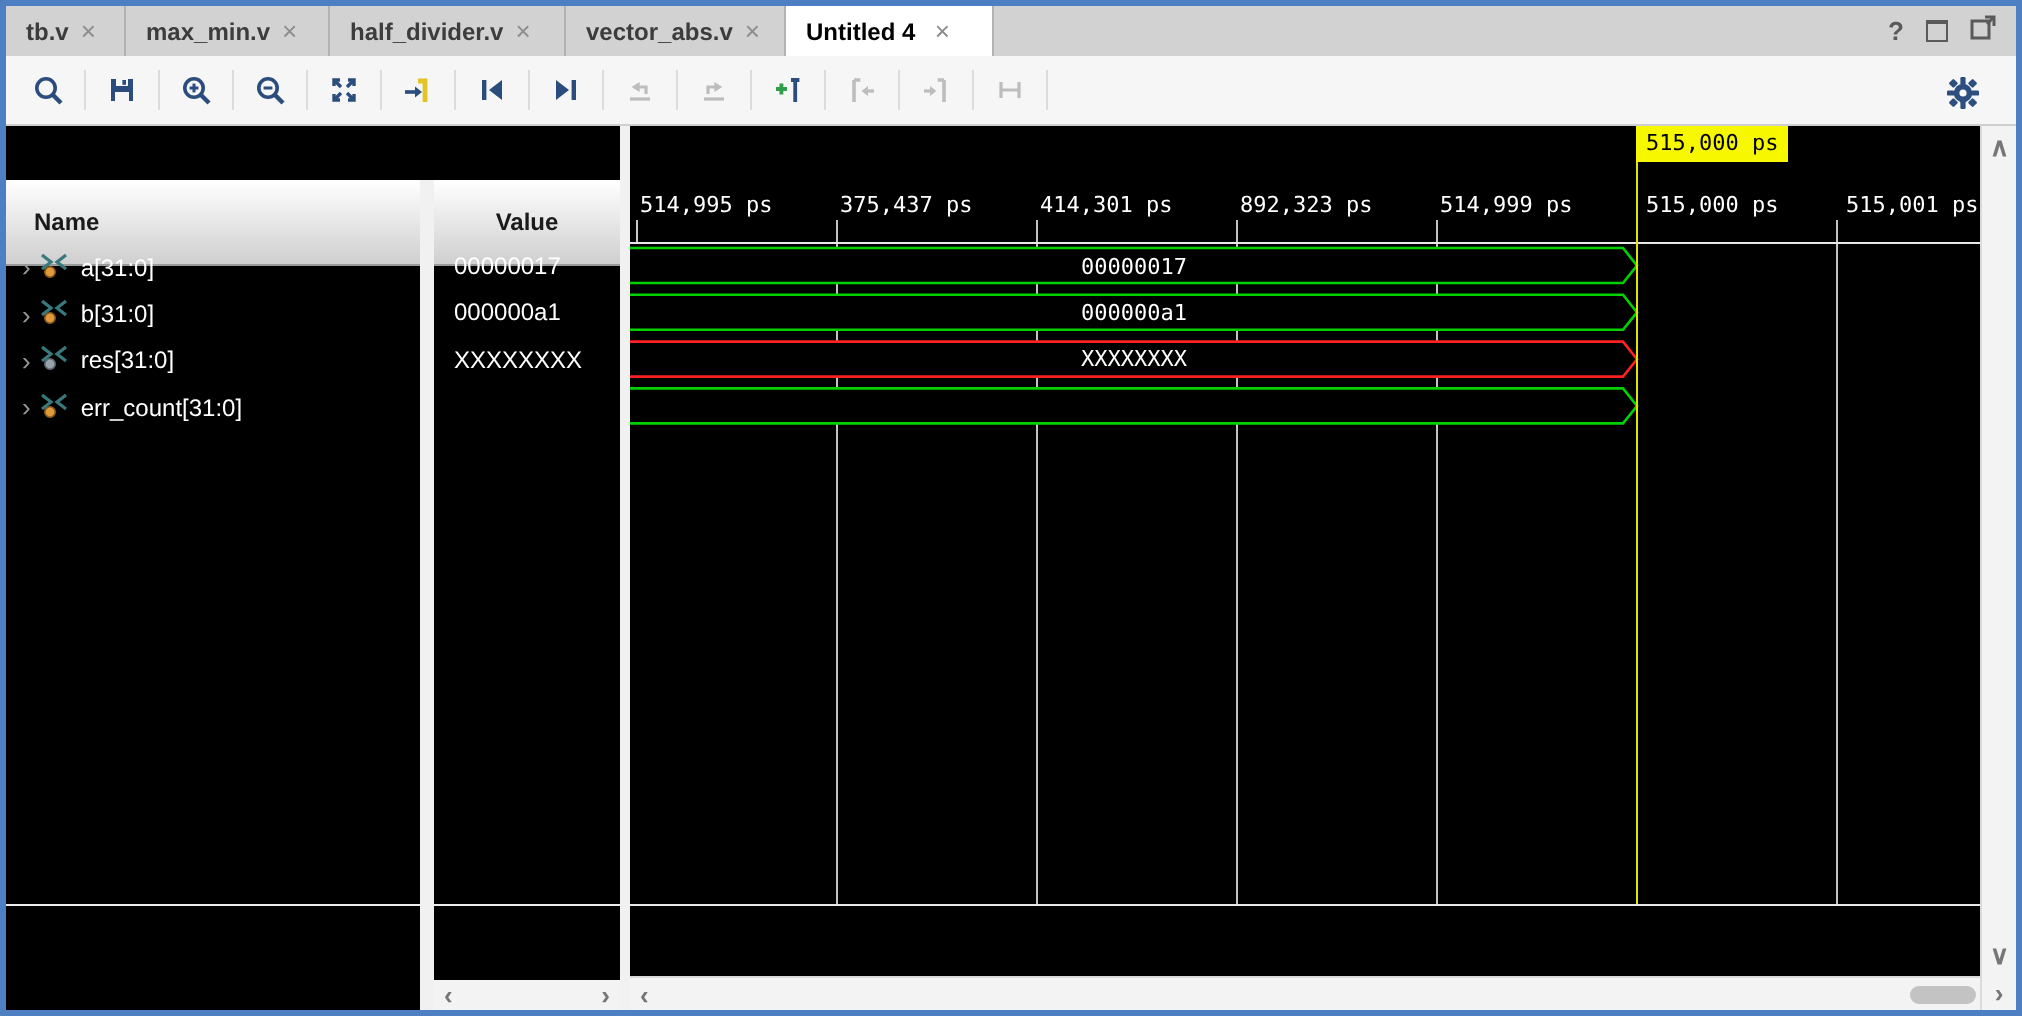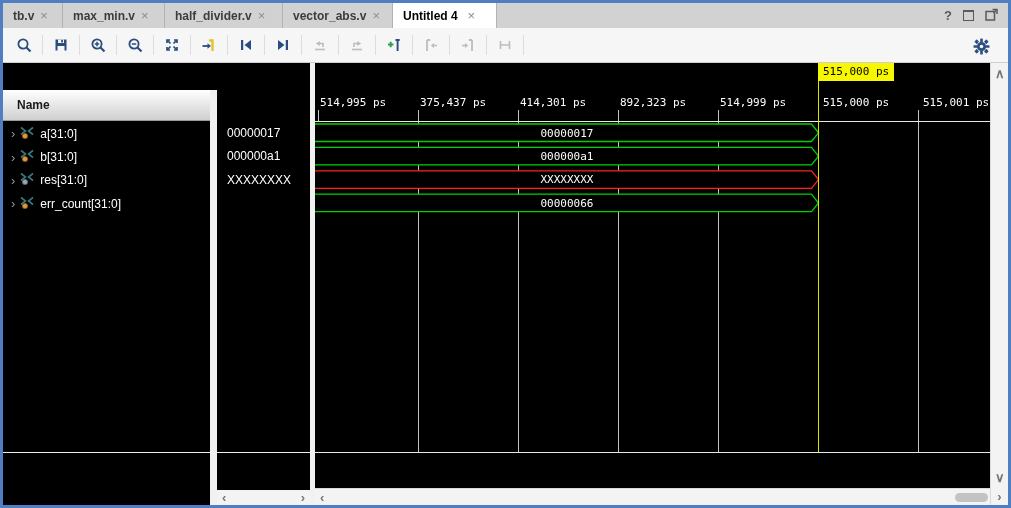--- a/index.html
+++ b/index.html
@@ -22,21 +22,21 @@
   #toolbar{position:absolute;left:0;top:25px;width:1005px;height:35px;background:#f6f6f6;
            border-bottom:1px solid #cfcfcf;display:flex;align-items:center;padding-left:6px;}
   .tbtn{width:26px;height:26px;display:flex;align-items:center;justify-content:center;margin:0 2px;}
   .tsep{width:1px;height:20px;background:#dcdcdc;margin:0 3px;}
   #gear-btn{position:absolute;right:14px;top:5px;width:26px;height:26px;display:flex;align-items:center;justify-content:center;}
   
   #main{position:absolute;left:0;top:60px;width:1005px;height:442px;background:#000;}
   .vdiv{position:absolute;background:#f1f1f1;}
   #div1{left:207px;top:27px;width:7px;bottom:0;}
   #div2{left:307px;top:0;width:5px;bottom:0;}
-  .col-header{position:absolute;top:27px;height:31px;background:linear-gradient(#ffffff,#cfcfcf);
+  .col-header{position:absolute;top:27px;height:43px;background:linear-gradient(#ffffff,#cfcfcf);
               border-bottom:1px solid #9a9a9a;display:flex;align-items:center;
               font-size:12px;font-weight:bold;color:#1a1a1a;}
   #name-header{left:0;width:207px;padding-left:14px;}
   #value-header{left:214px;width:93px;justify-content:center;}
   #name-rows{position:absolute;left:0;top:59px;width:207px;}
   .srow{height:23.4px;display:flex;align-items:center;color:#fff;font-size:12px;padding-left:8px;white-space:nowrap;}
   .expander{color:#969696;font-size:13px;margin-right:5px;line-height:1;}
   .sig-icon{margin-right:6px;flex:none;}
   #value-rows{position:absolute;left:214px;top:59px;width:93px;}
   .vrow{height:23.4px;line-height:23.4px;padding-left:10px;color:#fff;font-size:12px;}
@@ -228,20 +228,21 @@
           <rect x="11.6" y="11.6" width="3.4" height="3.4" rx="0.6" transform="rotate(45 13.3 13.3)"></rect>
         </g>
         <circle cx="8.5" cy="8.5" r="1.8" fill="#f6f6f6"></circle>
       </svg>
     </div>
   </div>
 
   <div id="main">
 
     <div id="name-header" class="col-header">Name</div>
+    <div id="value-header" class="col-header">Value</div>
 
     <div id="div1" class="vdiv"></div>
     <div id="div2" class="vdiv"></div>
 
     <div id="name-rows">
       <div class="srow">
         <span class="expander">›</span>
         <span class="sig-icon">
           <svg width="14" height="13" viewBox="0 0 14 13">
               <path d="M1 1.5 L5.5 5 L1 8.5" fill="none" stroke="#37797c" stroke-width="1.6"></path>
@@ -326,21 +327,20 @@
         <path d="M0 107.8 H496.5 L503.5 116.6 L496.5 125.3 H0" fill="#000000" stroke-width="1.3" stroke="#ff2020"></path>
         <path d="M0 131.2 H496.5 L503.5 140 L496.5 148.7 H0" fill="#000000" stroke-width="1.3" stroke="#00d200"></path>
 
         <line x1="503.5" y1="18" x2="503.5" y2="389" stroke-width="1" stroke="#e3e300"></line>
         <line x1="0" y1="389.5" x2="675" y2="389.5" stroke="#e8e8e8" stroke-width="1"></line>
       </svg>
 
       <div class="bus-val" style="top:63.5px">00000017</div>
       <div class="bus-val" style="top:86.9px">000000a1</div>
       <div class="bus-val" style="top:110.3px">XXXXXXXX</div>
-      <div class="bus-val" style="top:133.7px">00000066</div>
 
       <div id="wave-hscroll">
         <span class="chev">‹</span>
         <div id="wave-thumb"></div>
       </div>
     </div>
 
     <div id="vscroll">
       <span class="chev" style="top:4px">∧</span>
       <span class="chev" style="bottom:4px">∨</span>

